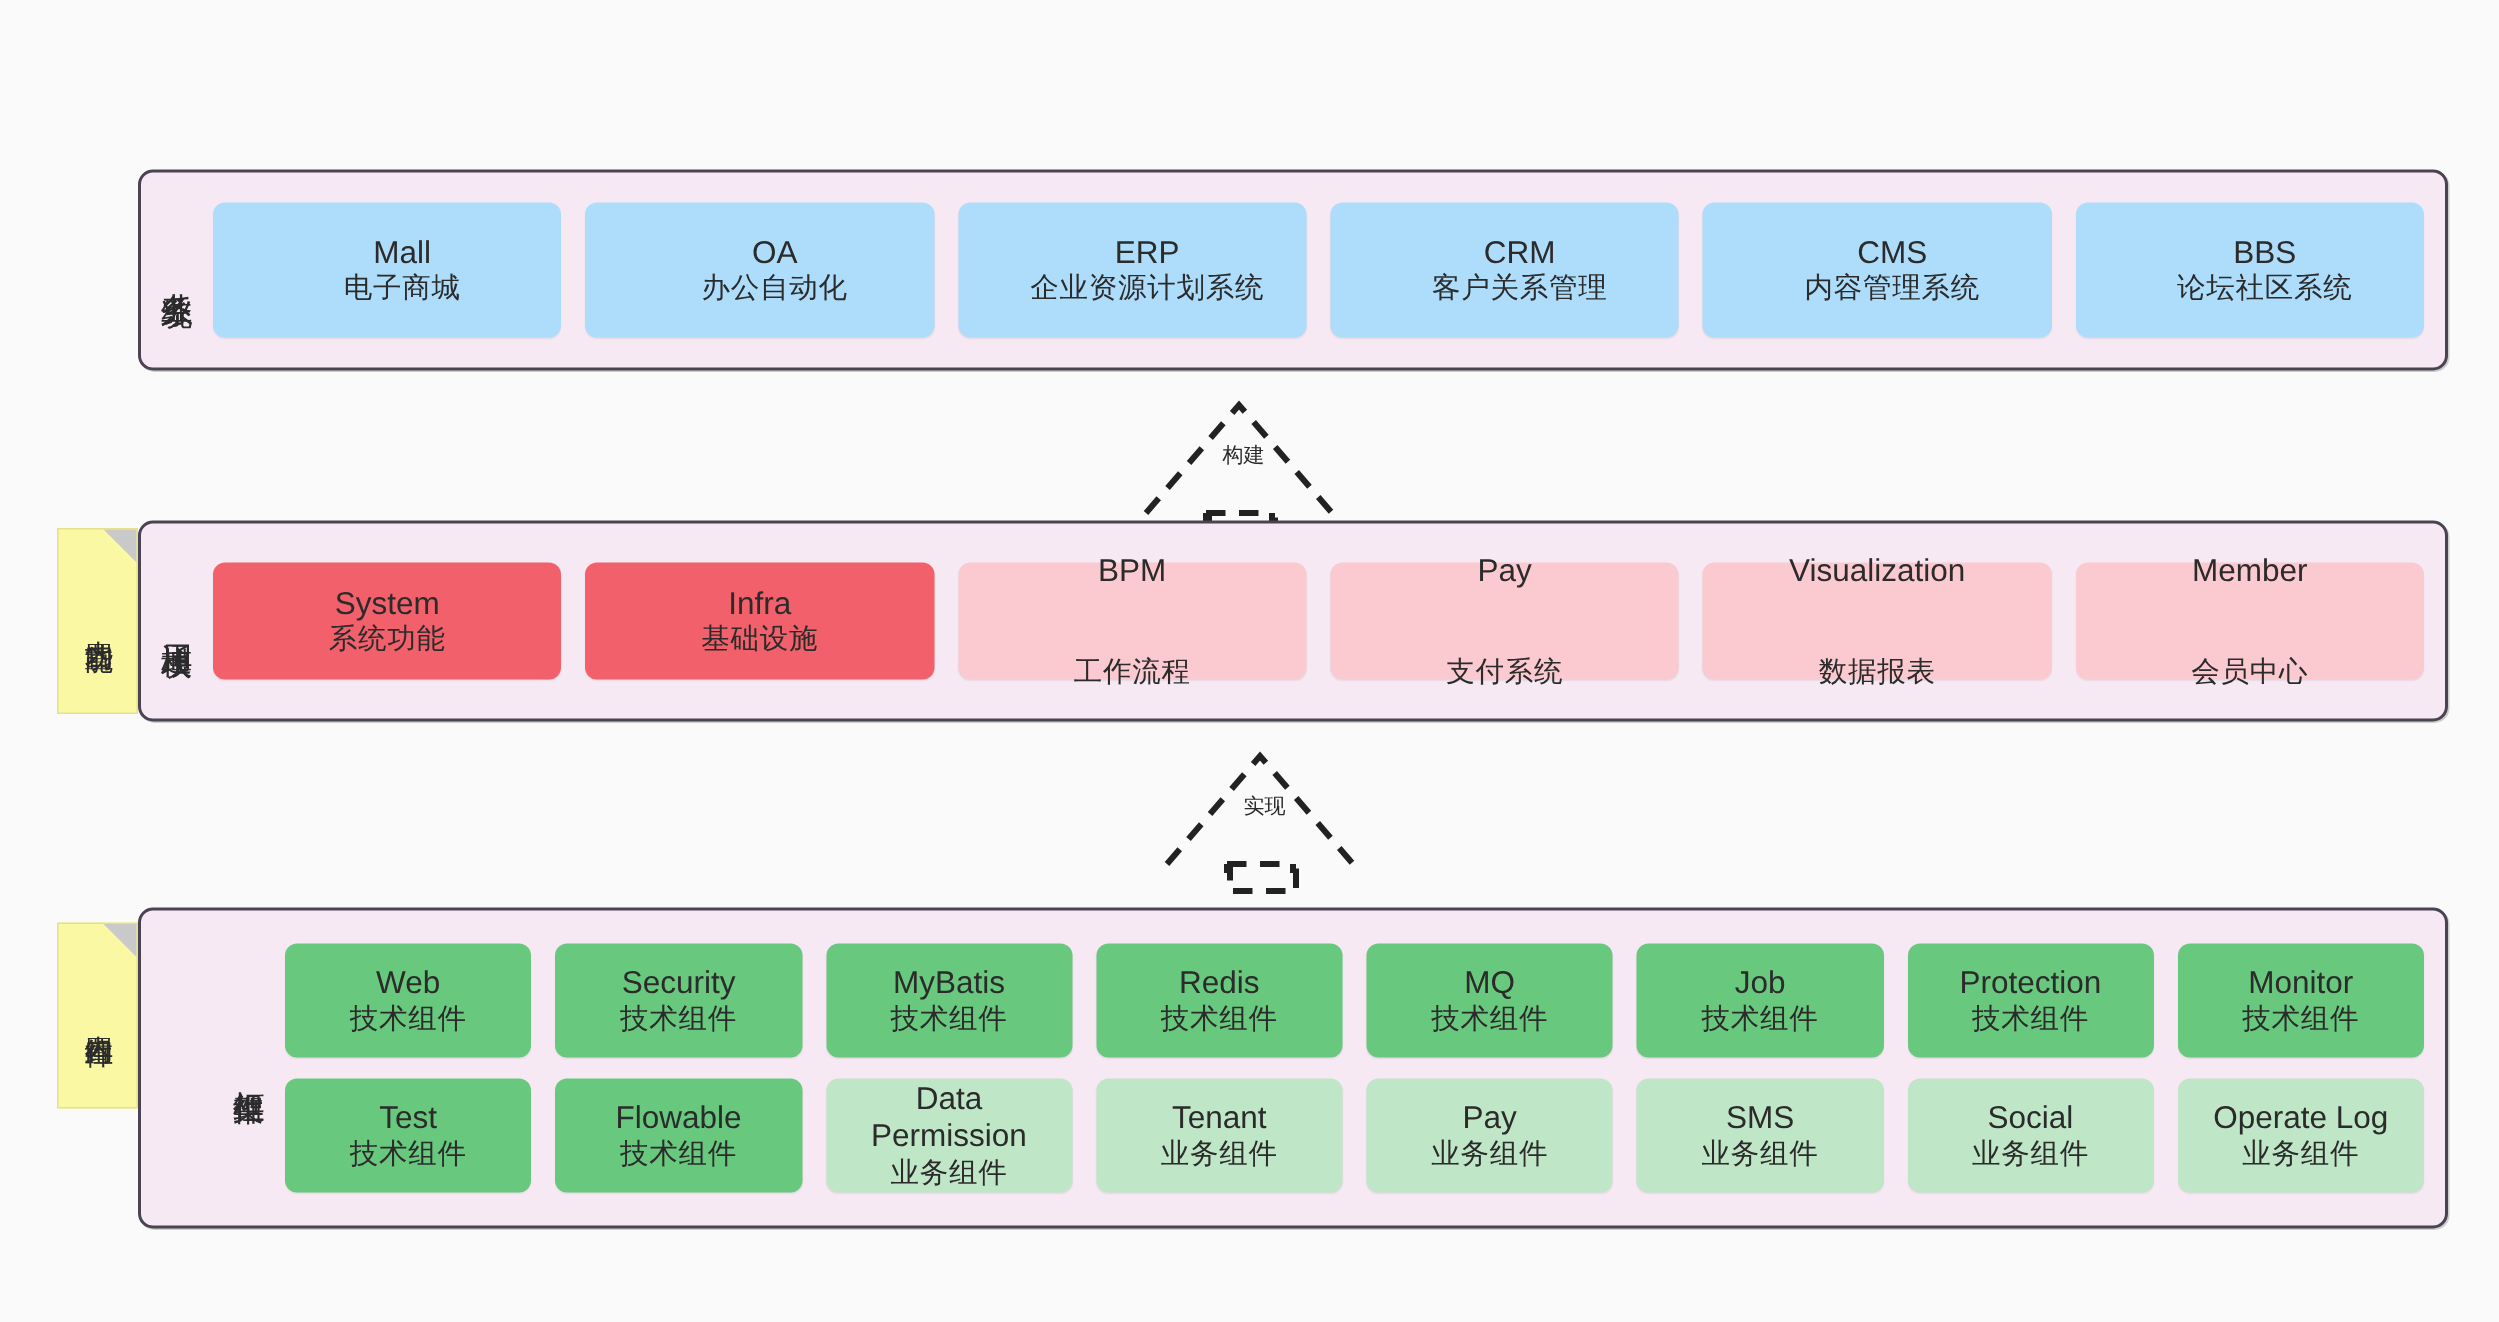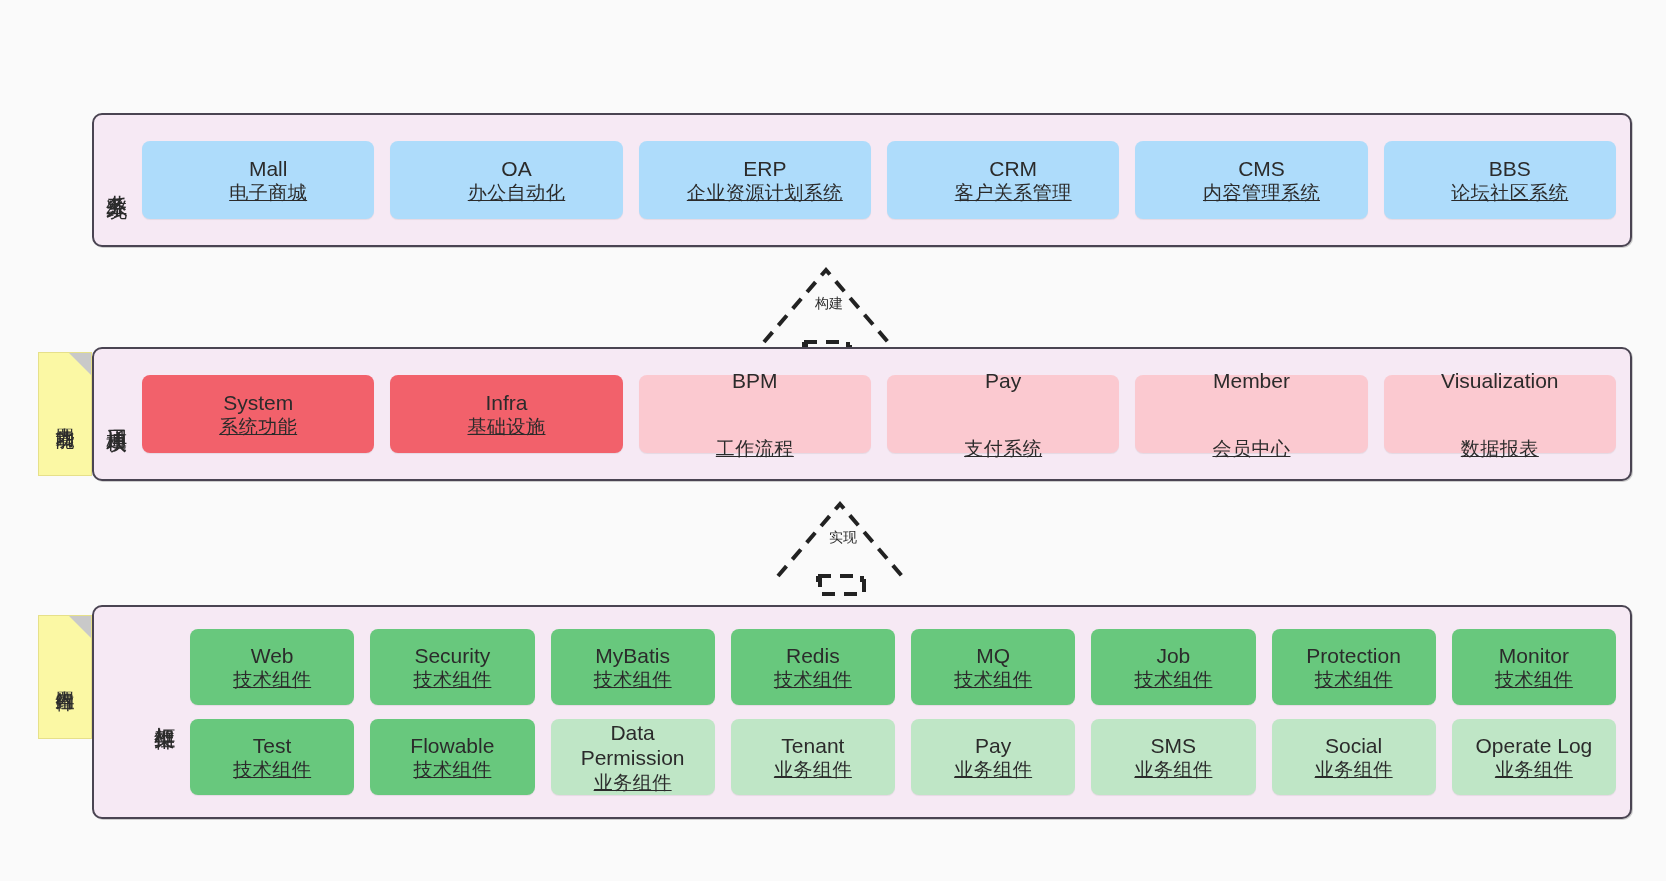--- a/index.html
+++ b/index.html
@@ -82,25 +82,24 @@
     color: #2b2b2b;
     box-shadow: 0 1px 1px rgba(0,0,0,0.07);
   }
   .node .en {
     font-size: 21px;
     white-space: normal;
   }
   .node .cn {
     font-size: 19px;
     letter-spacing: 0.5px;
-    text-decoration: underline;
-  }
-
-  
-  .layer-biz .node   { height: 78px; padding-left: 26px; }
+  }
+
+  
+  .layer-biz .node   { height: 90px; padding-left: 26px; }
   .layer-mod .node   { height: 78px; }
   .layer-fw  .node   { height: 76px; }
 
   
   .c-blue        { background: #aedcfb; }
   .c-red-strong  { background: #f2616b; }
   .c-red-light   { background: #fbc9d0; gap: 43px; }
   .c-green-strong{ background: #68c87d; }
   .c-green-light { background: #bfe6c6; align-items: center; }
 
@@ -221,26 +220,26 @@
         </div>
         <div class="node c-red-light">
           <span class="en">BPM</span>
           <span class="cn">工作流程</span>
         </div>
         <div class="node c-red-light">
           <span class="en">Pay</span>
           <span class="cn">支付系统</span>
         </div>
         <div class="node c-red-light">
+          <span class="en">Visualization</span>
+          <span class="cn">数据报表</span>
+        </div>
+        <div class="node c-red-light">
           <span class="en">Member</span>
           <span class="cn">会员中心</span>
-        </div>
-        <div class="node c-red-light">
-          <span class="en">Visualization</span>
-          <span class="cn">数据报表</span>
         </div>
       </div>
     </div>
   </div>
 
   <div class="arrow" style="left:770px; top:492px; width:150px; height:90px;">
     <svg width="150" height="90" viewBox="0 0 150 90" xmlns="http://www.w3.org/2000/svg">
       <g fill="none" stroke="#222222" stroke-width="4" stroke-dasharray="13 9" stroke-linecap="butt">
         <path d="M 8 84 L 70 12 L 132 84"></path>
         <path d="M 48 84 L 48 90"></path>

